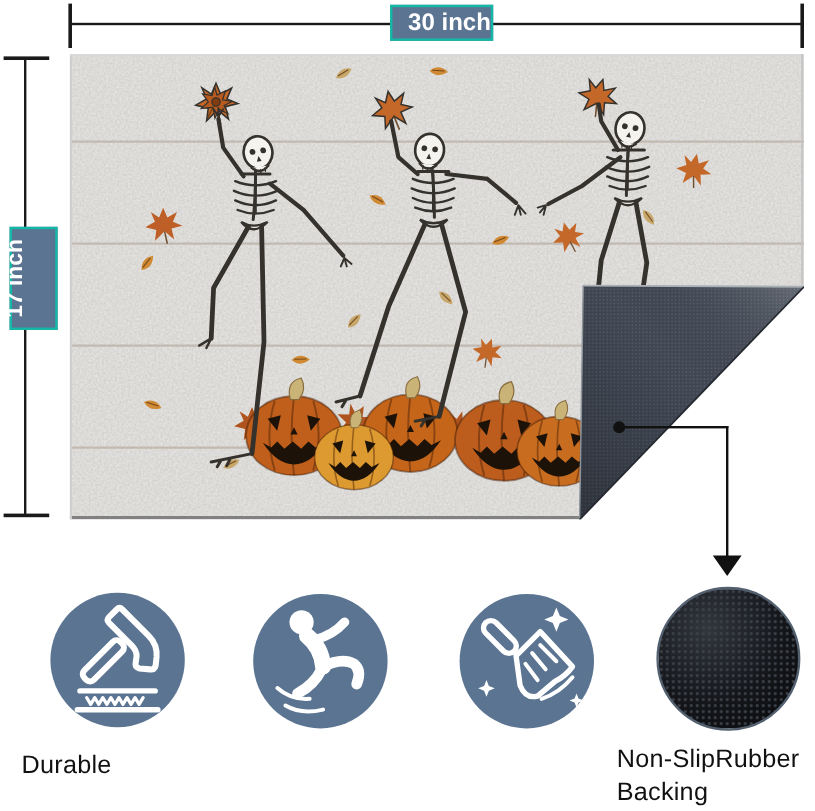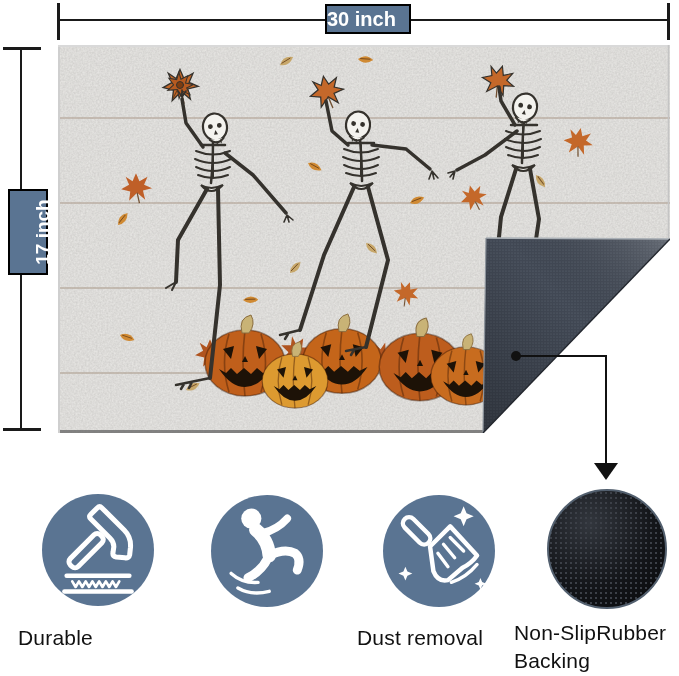--- a/index.html
+++ b/index.html
@@ -1,22 +1,22 @@
 <!DOCTYPE html>
 <html><head>
 <meta charset="utf-8">
 <style>
   html,body{margin:0;padding:0;background:#fff;}
   #stage{position:relative;width:679px;height:676px;background:#ffffff;overflow:hidden;
          font-family:"Liberation Sans", sans-serif;}
   
   .dim-line-h{position:absolute;background:#1a1a1a;}
   .dim-cap{position:absolute;background:#1a1a1a;}
-  .dim-label{position:absolute;background:#5a7492;border:2px solid #000000;color:#fff;
-             font-weight:bold;font-size:20px;display:flex;align-items:center;justify-content:flex-start;
+  .dim-label{position:absolute;background:#5a7492;border:2px solid #14b8a6;color:#fff;
+             font-weight:bold;font-size:20px;display:flex;align-items:center;justify-content:flex-end;
              box-sizing:border-box;}
   #width-label{left:325px;top:4px;width:86px;height:30px;}
   #height-label{left:8px;top:189px;width:40px;height:86px;}
   #height-label span{transform:rotate(-90deg);white-space:nowrap;font-size:19px;}
   
   #mat{position:absolute;left:58px;top:45px;width:612px;height:388px;}
   
   .co{position:absolute;background:#111;}
   #co-dot{left:511px;top:351px;width:10px;height:10px;border-radius:50%;}
   #co-h{left:515px;top:355px;width:92px;height:2px;}
@@ -271,19 +271,18 @@
         <path d="M72,10 l2.6,6.4 l6.4,2.6 l-6.4,2.6 l-2.6,6.4 l-2.6,-6.4 l-6.4,-2.6 l6.4,-2.6 z" fill="#fff" stroke="none"></path>
         <path d="M20,64 l1.8,4.4 l4.4,1.8 l-4.4,1.8 l-1.8,4.4 l-1.8,-4.4 l-4.4,-1.8 l4.4,-1.8 z" fill="#fff" stroke="none"></path>
         <path d="M87,74 l1.5,3.7 l3.7,1.5 l-3.7,1.5 l-1.5,3.7 l-1.5,-3.7 l-3.7,-1.5 l3.7,-1.5 z" fill="#fff" stroke="none"></path>
       </g>
     </svg>
   </div>
 
   <div id="feat4"></div>
 
   <div class="feat-label" id="lab1">Durable</div>
-  <div class="feat-label" id="lab3">Dust removal</div>
   <div class="feat-label" id="lab4">
     <div>Non-SlipRubber</div>
     <div>Backing</div>
   </div>
 
 </div>
 
 </body></html>

